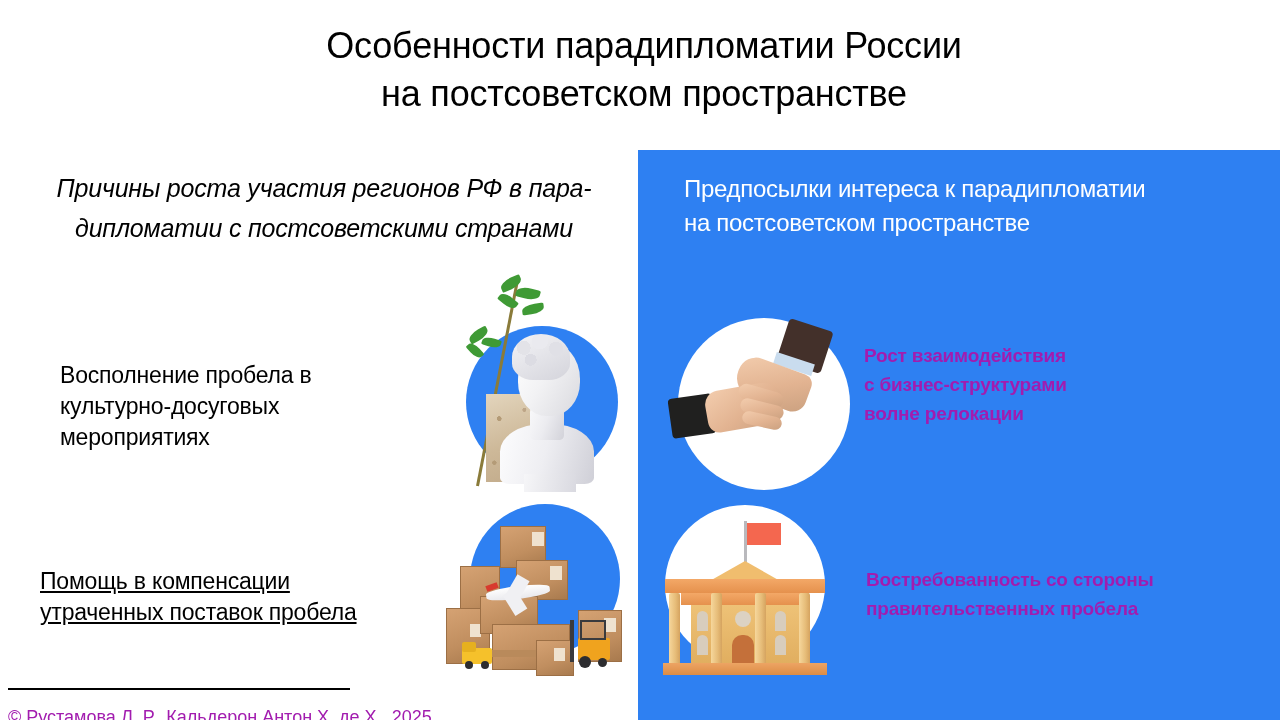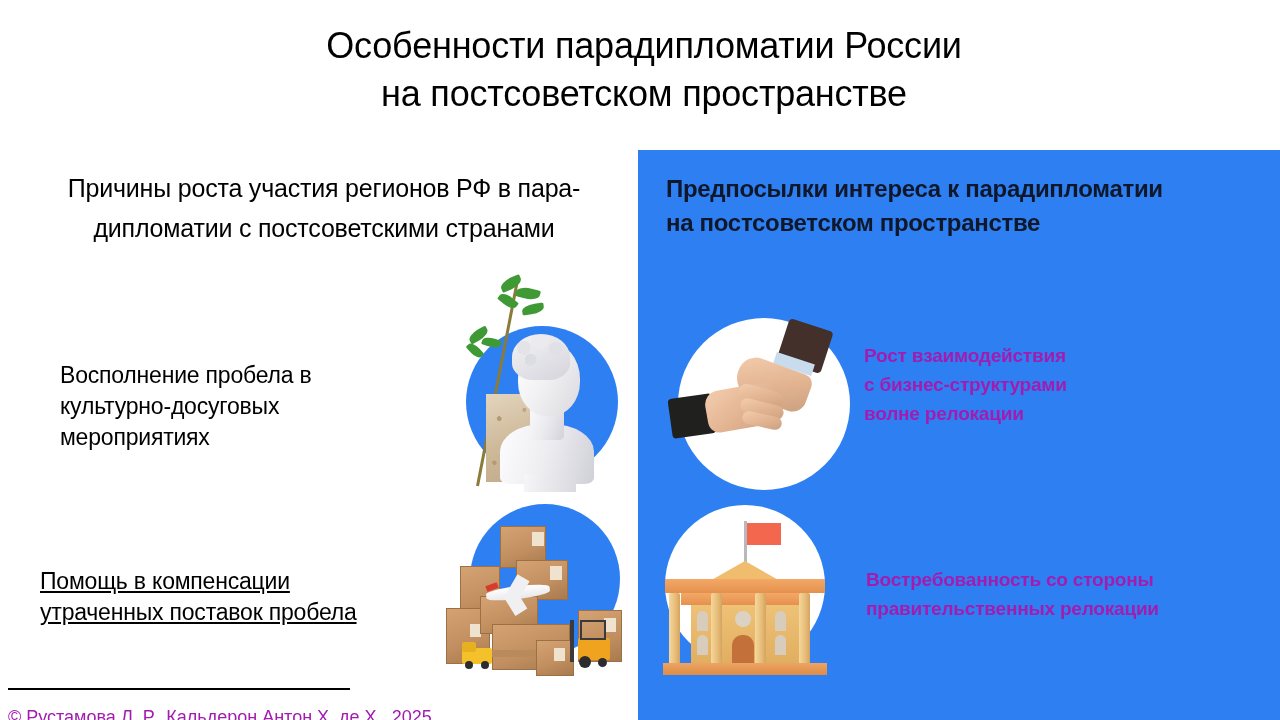--- a/index.html
+++ b/index.html
@@ -33,40 +33,41 @@
 
   
   .blue-panel {
     position: absolute;
     left: 638px; top: 150px;
     width: 642px; height: 570px;
     background: #2e80f2;
   }
   .panel-heading {
     position: absolute;
-    left: 28px; top: 22px;
+    left: 46px; top: 22px;
     width: 590px;
-    color: #0f172a;
+    color: #ffffff;
     font-size: 24px;
-    font-weight: bold;
+    font-weight: normal;
     line-height: 34px;
     letter-spacing: -0.3px;
   }
   .panel-heading .hl { display: block; white-space: nowrap; }
 
   
   .left-heading {
     position: absolute;
     left: 28px; top: 168px;
     width: 592px;
     text-align: center;
     color: #000000;
     font-size: 25px;
     line-height: 40px;
     letter-spacing: -0.2px;
+    font-style: italic;
   }
   .left-heading .hl { display: block; white-space: nowrap; }
 
   
   .left-item-text {
     position: absolute;
     text-align: left;
     color: #000000;
     font-size: 23px;
     line-height: 31px;
@@ -379,19 +380,19 @@
     <div class="bld-win" style="left:130px; top:106px; width:11px; height:20px;"></div>
     <div class="bld-win" style="left:130px; top:130px; width:11px; height:20px;"></div>
     <div class="bld-clock" style="left:90px; top:106px; width:16px; height:16px;"></div>
     <div class="bld-door" style="left:87px; top:130px; width:22px; height:32px;"></div>
 
     <div class="bld-base" style="left:18px; top:158px; width:164px; height:12px;"></div>
   </div>
 
   <div class="right-item-text" id="right-item-2-text">
     <span class="hl">Востребованность со стороны</span>
-    <span class="hl">правительственных релокации</span>
+    <span class="hl">правительственных пробела</span>
   </div>
 
   <div class="footer-rule"></div>
   <div class="footer-text">©  Рустамова Л. Р., Кальдерон Антон Х. де Х., 2025</div>
 
 </div>
 
 </body></html>

